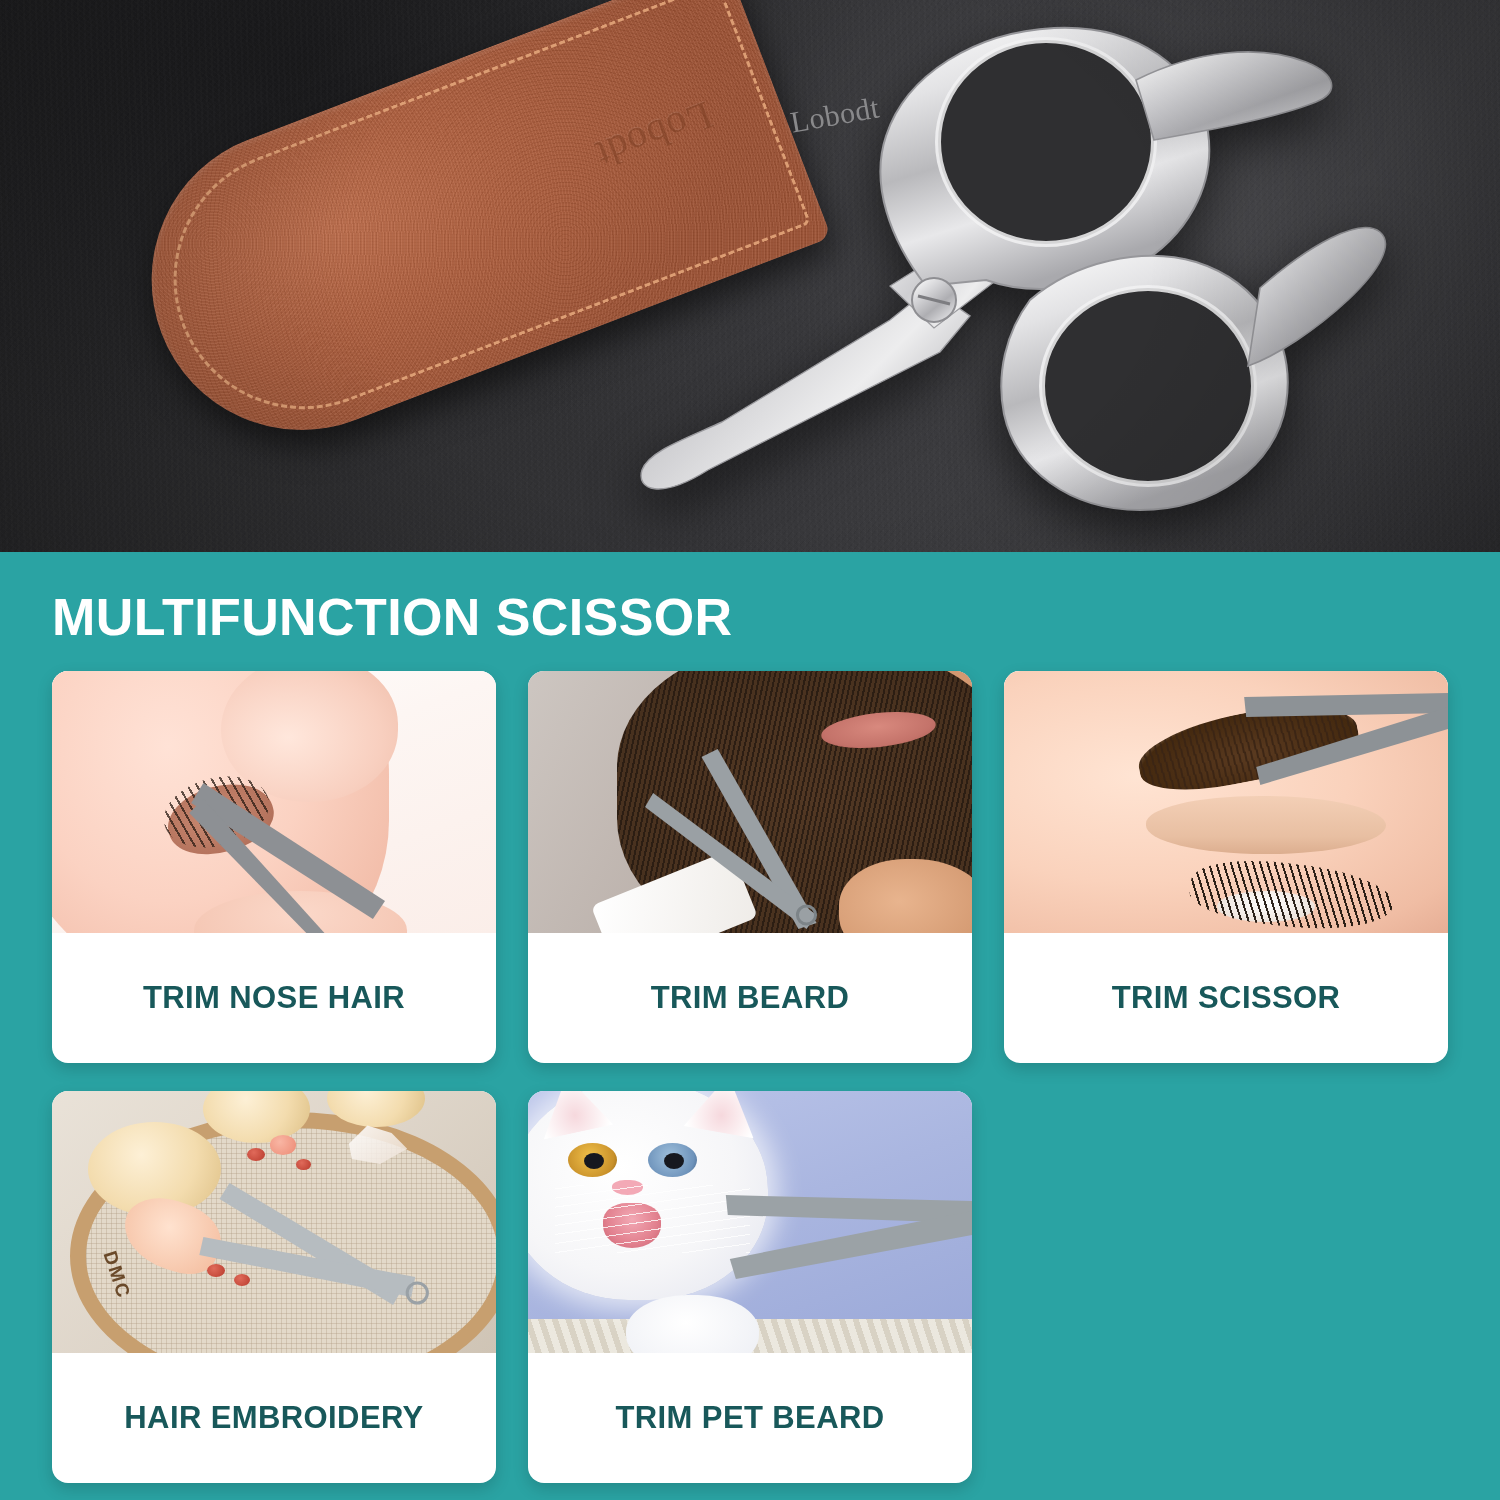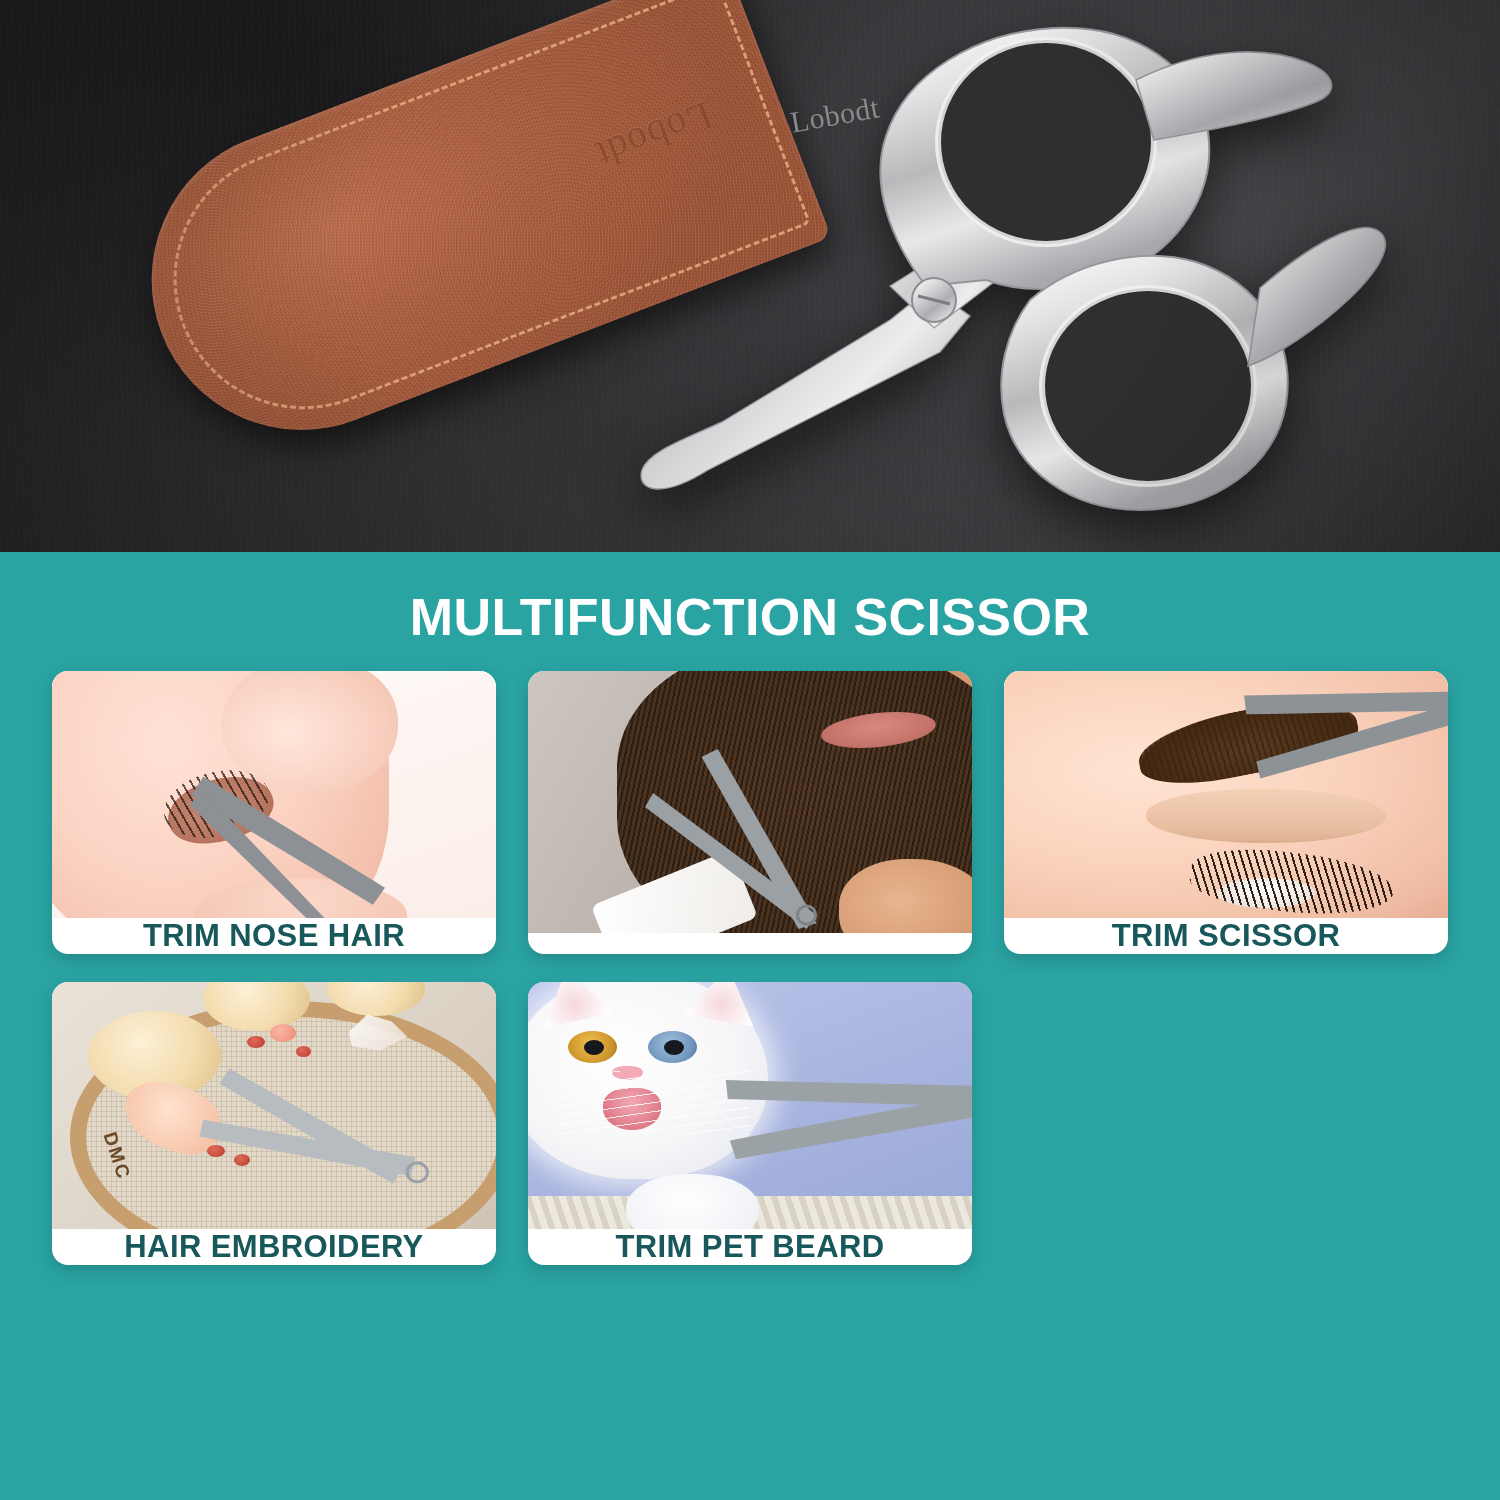--- a/index.html
+++ b/index.html
@@ -132,21 +132,20 @@
     box-sizing: border-box;
     padding: 38px 52px 0 52px;
   }
   .headline {
     margin: 0;
     color: #ffffff;
     font-size: 52px;
     font-weight: bold;
     letter-spacing: 0.4px;
     line-height: 1.05;
-    text-align: center;
   }
   .subhead {
     margin: 14px 0 0 0;
     color: #ffffff;
     font-size: 37px;
     font-weight: normal;
     line-height: 1.28;
     max-width: 1330px;
   }
 
@@ -156,21 +155,21 @@
     grid-template-columns: repeat(3, 1fr);
     gap: 28px 32px;
   }
   .card {
     background: #ffffff;
     border-radius: 16px;
     overflow: hidden;
     box-shadow: 0 6px 16px rgba(0,0,0,0.16);
     display: flex;
     flex-direction: column;
-    height: 283px;
+    height: 392px;
   }
   .card-photo {
     position: relative;
     height: 262px;
     overflow: hidden;
   }
   .card-label {
     flex: 1;
     display: flex;
     align-items: center;
@@ -522,20 +521,21 @@
             <div class="beard-hand"></div>
           </div>
           <div class="card-scissor">
             <svg viewBox="0 0 440 262" preserveAspectRatio="none">
               <path d="M188 78 L 286 252 L 268 258 L 172 86 Z" fill="#9aa0a4"></path>
               <path d="M124 122 L 286 244 L 276 258 L 116 136 Z" fill="#9aa0a4"></path>
               <circle cx="276" cy="244" r="9" fill="none" stroke="#7d8488" stroke-width="3"></circle>
             </svg>
           </div>
         </div>
+        <div class="card-label">TRIM BEARD</div>
       </div>
 
       <div class="card">
         <div class="card-photo">
           <div class="scene sc-brow">
             <div class="brow-skin"></div>
             <div class="brow-arch"></div>
             <div class="brow-lid"></div>
             <div class="brow-eye"></div>
             <div class="brow-lash"></div>

